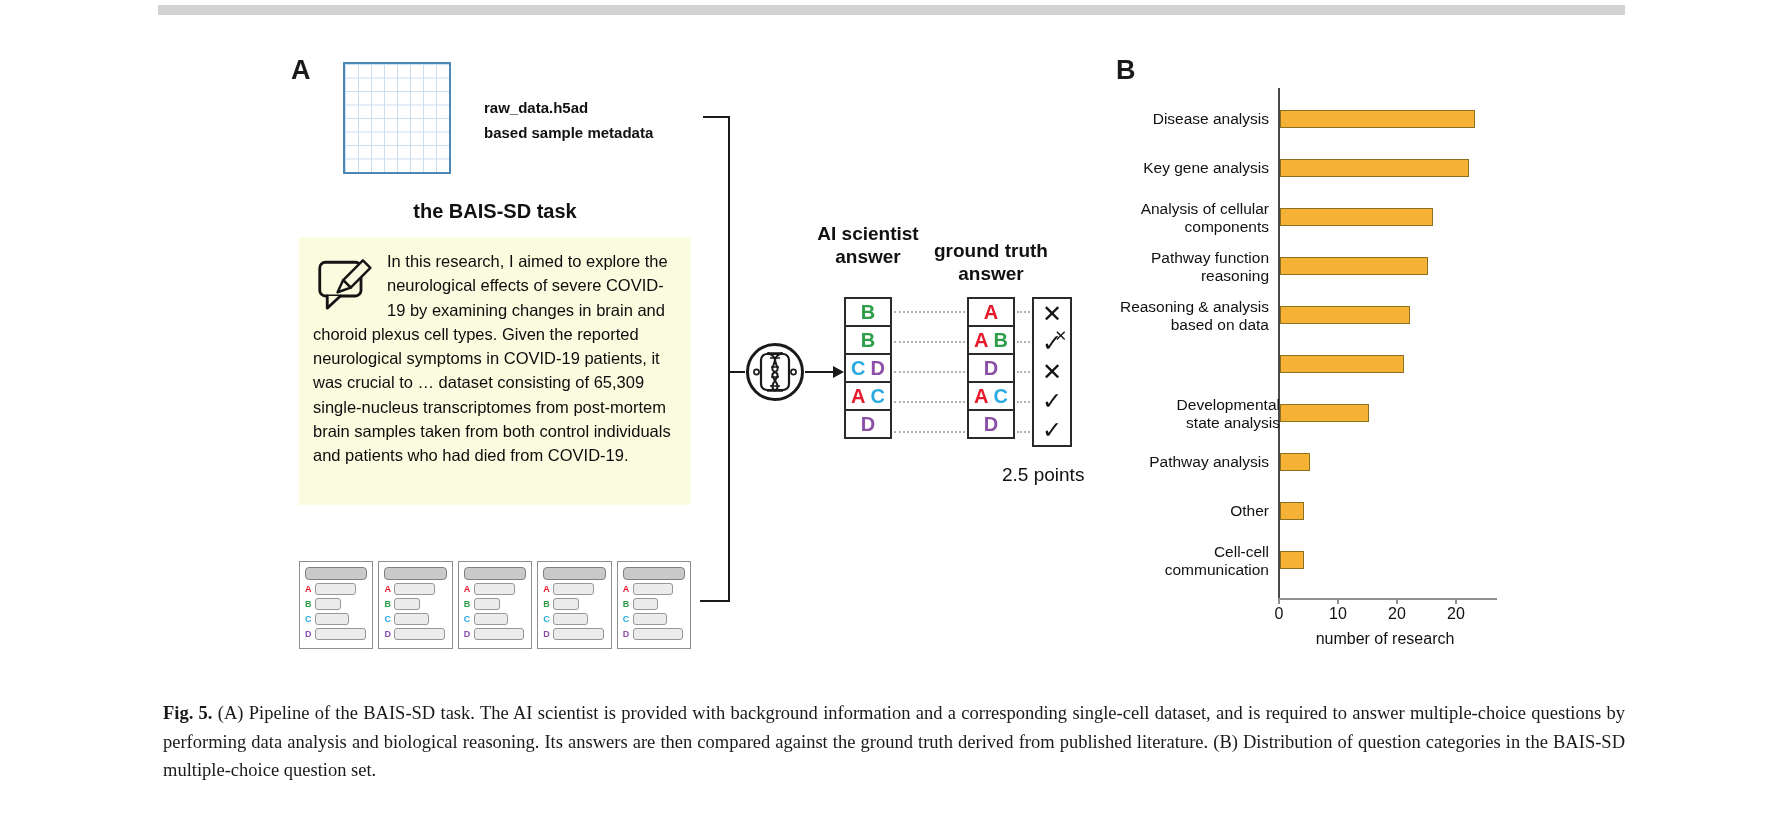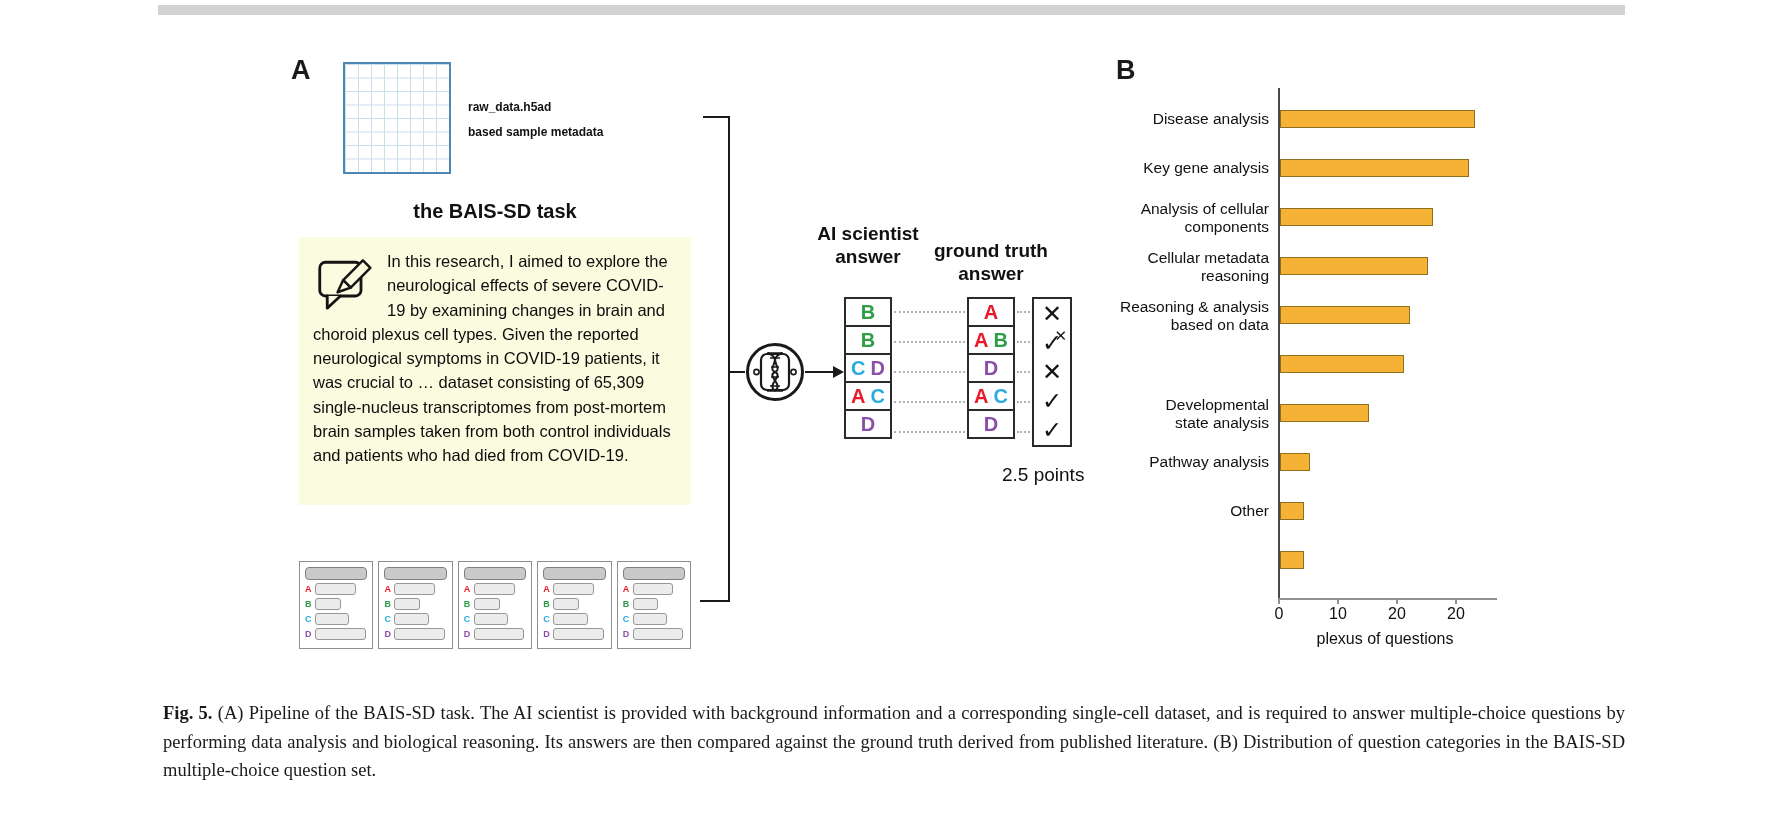--- a/index.html
+++ b/index.html
@@ -5,21 +5,21 @@
   html,body{margin:0;padding:0;background:#ffffff;}
   #figure{position:relative;width:1785px;height:818px;background:#fff;overflow:hidden;
     font-family:"Liberation Sans","DejaVu Sans",sans-serif;color:#111;}
   .top-bar{position:absolute;left:158px;top:5px;width:1467px;height:10px;background:#d3d3d3;}
   .panel-label{position:absolute;font-size:27px;font-weight:bold;color:#1a1a1a;}
   .grid-square{position:absolute;left:343px;top:62px;width:104px;height:108px;border:2px solid #4d88b5;
     background-color:#fff;
     background-image:linear-gradient(to right,#cadded 1px,transparent 1px),
                      linear-gradient(to bottom,#cadded 1px,transparent 1px);
     background-size:13px 13.5px;}
-  .dataset-label{position:absolute;left:468px;top:95px;font-size:12px;font-weight:bold;line-height:25px;}
+  .dataset-label{position:absolute;left:484px;top:95px;font-size:15px;font-weight:bold;line-height:25px;}
   .task-title{position:absolute;left:299px;top:200px;width:392px;text-align:center;font-size:20px;font-weight:bold;}
   .research-box{position:absolute;left:299px;top:237px;width:392px;height:268px;background:#fbfbdf;
     padding:12px 14px;box-sizing:border-box;font-size:16.5px;line-height:24.3px;color:#0d0d0d;}
   .note-icon{float:left;width:66px;height:60px;margin:2px 8px 2px 0;}
   .mcq-title{position:absolute;left:299px;top:533px;width:392px;text-align:center;font-size:19px;font-weight:bold;}
   .mcq-row{position:absolute;left:299px;top:561px;width:392px;height:88px;display:flex;gap:5px;}
   .mcq-card{flex:1;background:#fff;border:1.5px solid #8f8f8f;box-sizing:border-box;
     padding:5px 5px;display:flex;flex-direction:column;gap:3px;}
   .mcq-titlebar{height:11px;background:#c9c9c9;border:1px solid #7f7f7f;border-radius:4px;}
   .mcq-opt{display:flex;align-items:center;gap:3px;height:12px;}
@@ -252,21 +252,21 @@
       <div class="mark">✕</div>
       <div class="mark">✓</div>
       <div class="mark">✓</div>
     </div>
 
   <div class="score">2.5 points</div>
 
   <div class="panel-label" style="left:1116px;top:55px;">B</div>
   <div class="yaxis"></div>
   <div class="xaxis"></div>
-  <div class="xlabel">plexus of questions</div>
+  <div class="xlabel">number of research</div>
 
   <div class="caption">
     <span style="font-weight:bold;">Fig. 5.</span>
     <span>(A) Pipeline of the BAIS-SD task. The AI scientist is provided with background information and a corresponding single-cell dataset, and is required to answer multiple-choice questions by performing data analysis and biological reasoning. Its answers are then compared against the ground truth derived from published literature. (B) Distribution of question categories in the BAIS-SD multiple-choice question set.</span>
   </div>
 
 <div class="dotline" style="left: 894px; top: 311px; width: 71px;"></div>
     <div class="dotline" style="left: 1017px; top: 311px; width: 13px;"></div>
     <div class="dotline" style="left: 894px; top: 341px; width: 71px;"></div>
     <div class="dotline" style="left: 1017px; top: 341px; width: 13px;"></div>
@@ -284,43 +284,47 @@
     <div class="bar-label" style="top: 168px;">
       <div>Key gene analysis</div>
     </div>
     <div class="chart-bar" style="left: 1280px; top: 208px; width: 153.4px; background: rgb(245, 178, 53); border-color: rgb(141, 113, 32);"></div>
     <div class="bar-label" style="top: 217px;">
       <div>Analysis of cellular</div>
       <div>components</div>
     </div>
     <div class="chart-bar" style="left: 1280px; top: 257px; width: 147.5px; background: rgb(245, 178, 53); border-color: rgb(141, 113, 32);"></div>
     <div class="bar-label" style="top: 266px;">
-      <div>Cellular metadata</div>
+      <div>Pathway function</div>
       <div>reasoning</div>
     </div>
     <div class="chart-bar" style="left: 1280px; top: 306px; width: 129.8px; background: rgb(245, 178, 53); border-color: rgb(141, 113, 32);"></div>
     <div class="bar-label" style="top: 315px;">
       <div>Reasoning &amp; analysis</div>
       <div>based on data</div>
     </div>
     <div class="chart-bar" style="left: 1280px; top: 355px; width: 123.9px; background: rgb(245, 178, 53); border-color: rgb(141, 113, 32);"></div>
     <div class="chart-bar" style="left: 1280px; top: 404px; width: 88.5px; background: rgb(245, 178, 53); border-color: rgb(141, 113, 32);"></div>
-    <div class="bar-label" style="top: 413px;">
+    <div class="bar-label" style="top: 413px; padding-left: 11px;">
       <div>Developmental</div>
       <div>state analysis</div>
     </div>
     <div class="chart-bar" style="left: 1280px; top: 453px; width: 29.5px; background: rgb(245, 178, 53); border-color: rgb(141, 113, 32);"></div>
     <div class="bar-label" style="top: 462px;">
       <div>Pathway analysis</div>
     </div>
     <div class="chart-bar" style="left: 1280px; top: 502px; width: 23.6px; background: rgb(245, 178, 53); border-color: rgb(141, 113, 32);"></div>
     <div class="bar-label" style="top: 511px;">
       <div>Other</div>
     </div>
     <div class="chart-bar" style="left: 1280px; top: 551px; width: 23.6px; background: rgb(245, 178, 53); border-color: rgb(141, 113, 32);"></div>
+    <div class="bar-label" style="top: 560px;">
+      <div>Cell-cell</div>
+      <div>communication</div>
+    </div>
     <div class="tick" style="left: 1278px; top: 598px;"></div>
     <div class="tick-label" style="left: 1279px;">0</div>
     <div class="tick" style="left: 1337px; top: 598px;"></div>
     <div class="tick-label" style="left: 1338px;">10</div>
     <div class="tick" style="left: 1396px; top: 598px;"></div>
     <div class="tick-label" style="left: 1397px;">20</div>
     <div class="tick" style="left: 1455px; top: 598px;"></div>
     <div class="tick-label" style="left: 1456px;">20</div>
   </div>
 

